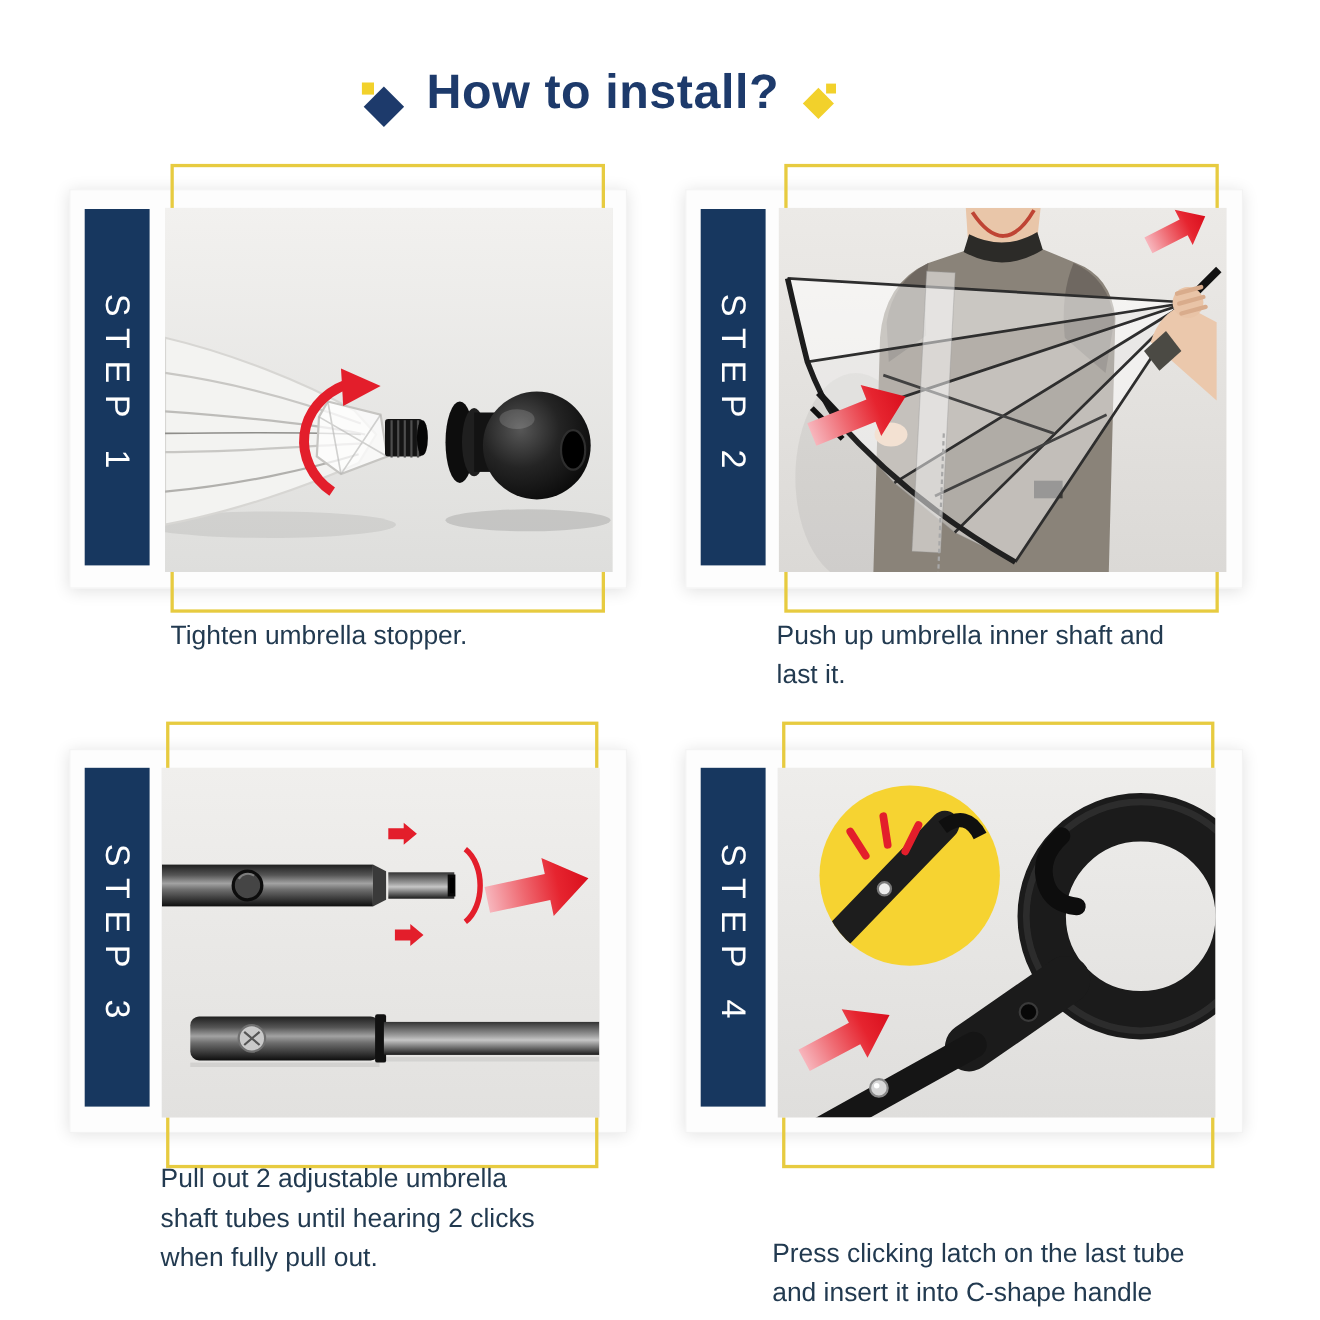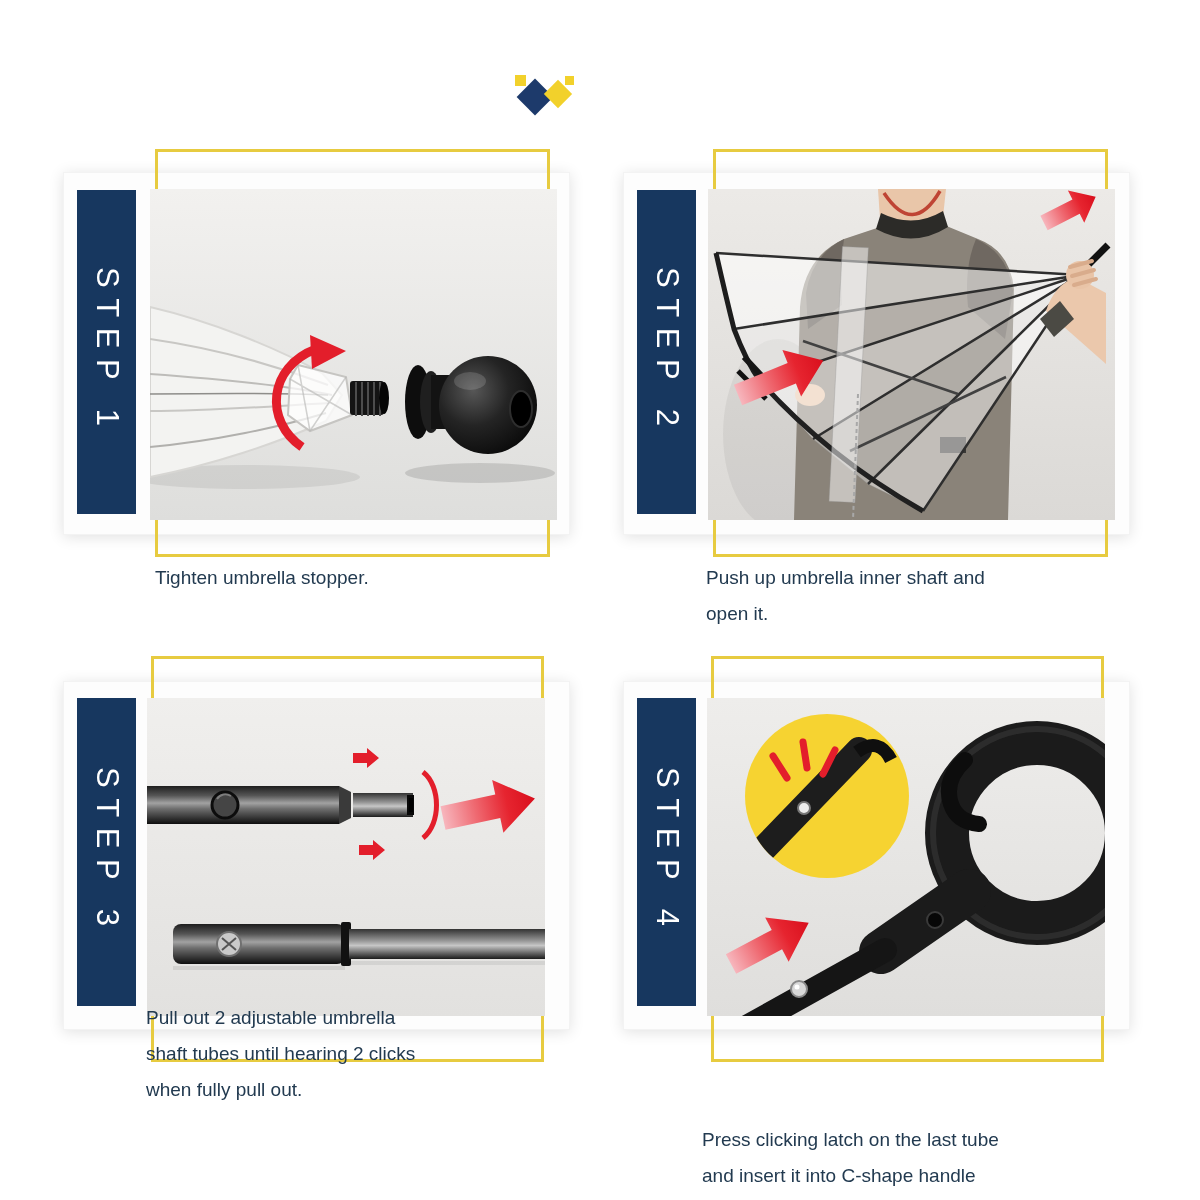--- a/index.html
+++ b/index.html
@@ -24,33 +24,34 @@
   
   .card{position:absolute;background:#fdfdfd;box-shadow:0 2px 14px rgba(0,0,0,.12);
         border:1px solid #f3f3f3;box-sizing:border-box;z-index:1;}
   .gold-rect{position:absolute;border:3px solid #e7cb40;box-sizing:border-box;z-index:2;}
   .photo{position:absolute;overflow:hidden;z-index:3;background:#e9e8e6;}
   .photo svg{display:block;width:100%;height:100%;}
   .banner{position:absolute;background:#17375f;z-index:4;
           display:flex;align-items:center;justify-content:center;}
   .banner span{writing-mode:vertical-rl;text-orientation:mixed;color:#ffffff;
                font-size:31px;letter-spacing:.34em;font-weight:400;}
-  .caption{position:absolute;color:#223a50;font-size:19px;line-height:36px;
+  .caption{position:absolute;color:#223a50;font-size:24px;line-height:36px;
            white-space:pre-line;z-index:5;}
 </style>
 </head>
 <body>
 
 <div class="page">
 
   <header class="title-row">
     <span class="orn orn-left">
       <i class="sq"></i>
       <i class="dia navy"></i>
     </span>
+    <h1 class="page-title">How to install?</h1>
     <span class="orn orn-right">
       <i class="dia gold"></i>
       <i class="sq"></i>
     </span>
   </header>
 
   <section>
     <div class="card" style="left:63px;top:172px;width:507px;height:363px;"></div>
     <div class="gold-rect" style="left:155px;top:149px;width:395px;height:408px;"></div>
     <div class="photo" style="left:150px;top:189px;width:407px;height:331px;">
@@ -158,21 +159,21 @@
         </g>
         <g transform="translate(30,206) rotate(-22)">
           <polygon points="0,-11 58,-11 58,-25 92,0 58,25 58,11 0,11" fill="url(#s2arr)"></polygon>
         </g>
       </svg>
     </div>
     <div class="banner" style="left:637px;top:190px;width:59px;height:324px;">
       <span>STEP 2</span>
     </div>
     <div class="caption" style="left:706px;top:560px;">Push up umbrella inner shaft and
-open it.</div>
+last it.</div>
   </section>
 
   <section>
     <div class="card" style="left:63px;top:681px;width:507px;height:349px;"></div>
     <div class="gold-rect" style="left:151px;top:656px;width:393px;height:406px;"></div>
     <div class="photo" style="left:147px;top:698px;width:398px;height:318px;">
       <svg viewBox="0 0 398 318">
         <defs>
           <linearGradient id="s3bg" x1="0" y1="0" x2="0" y2="1">
             <stop offset="0" stop-color="#f0efed"></stop>
@@ -225,21 +226,21 @@
           <rect x="194" y="224" width="10" height="44" rx="2" fill="#111111"></rect>
           <rect x="202" y="231" width="196" height="30" fill="url(#s3tube2)"></rect>
           <rect x="26" y="268" width="172" height="4" fill="rgba(0,0,0,0.08)"></rect>
           <rect x="202" y="263" width="196" height="4" fill="rgba(0,0,0,0.07)"></rect>
         </g>
       </svg>
     </div>
     <div class="banner" style="left:77px;top:698px;width:59px;height:308px;">
       <span>STEP 3</span>
     </div>
-    <div class="caption" style="left:146px;top:1000px;">Pull out 2 adjustable umbrella
+    <div class="caption" style="left:146px;top:1054px;">Pull out 2 adjustable umbrella
 shaft tubes until hearing 2 clicks
 when fully pull out.</div>
   </section>
 
   <section>
     <div class="card" style="left:623px;top:681px;width:507px;height:349px;"></div>
     <div class="gold-rect" style="left:711px;top:656px;width:393px;height:406px;"></div>
     <div class="photo" style="left:707px;top:698px;width:398px;height:318px;">
       <svg viewBox="0 0 398 318">
         <defs>

